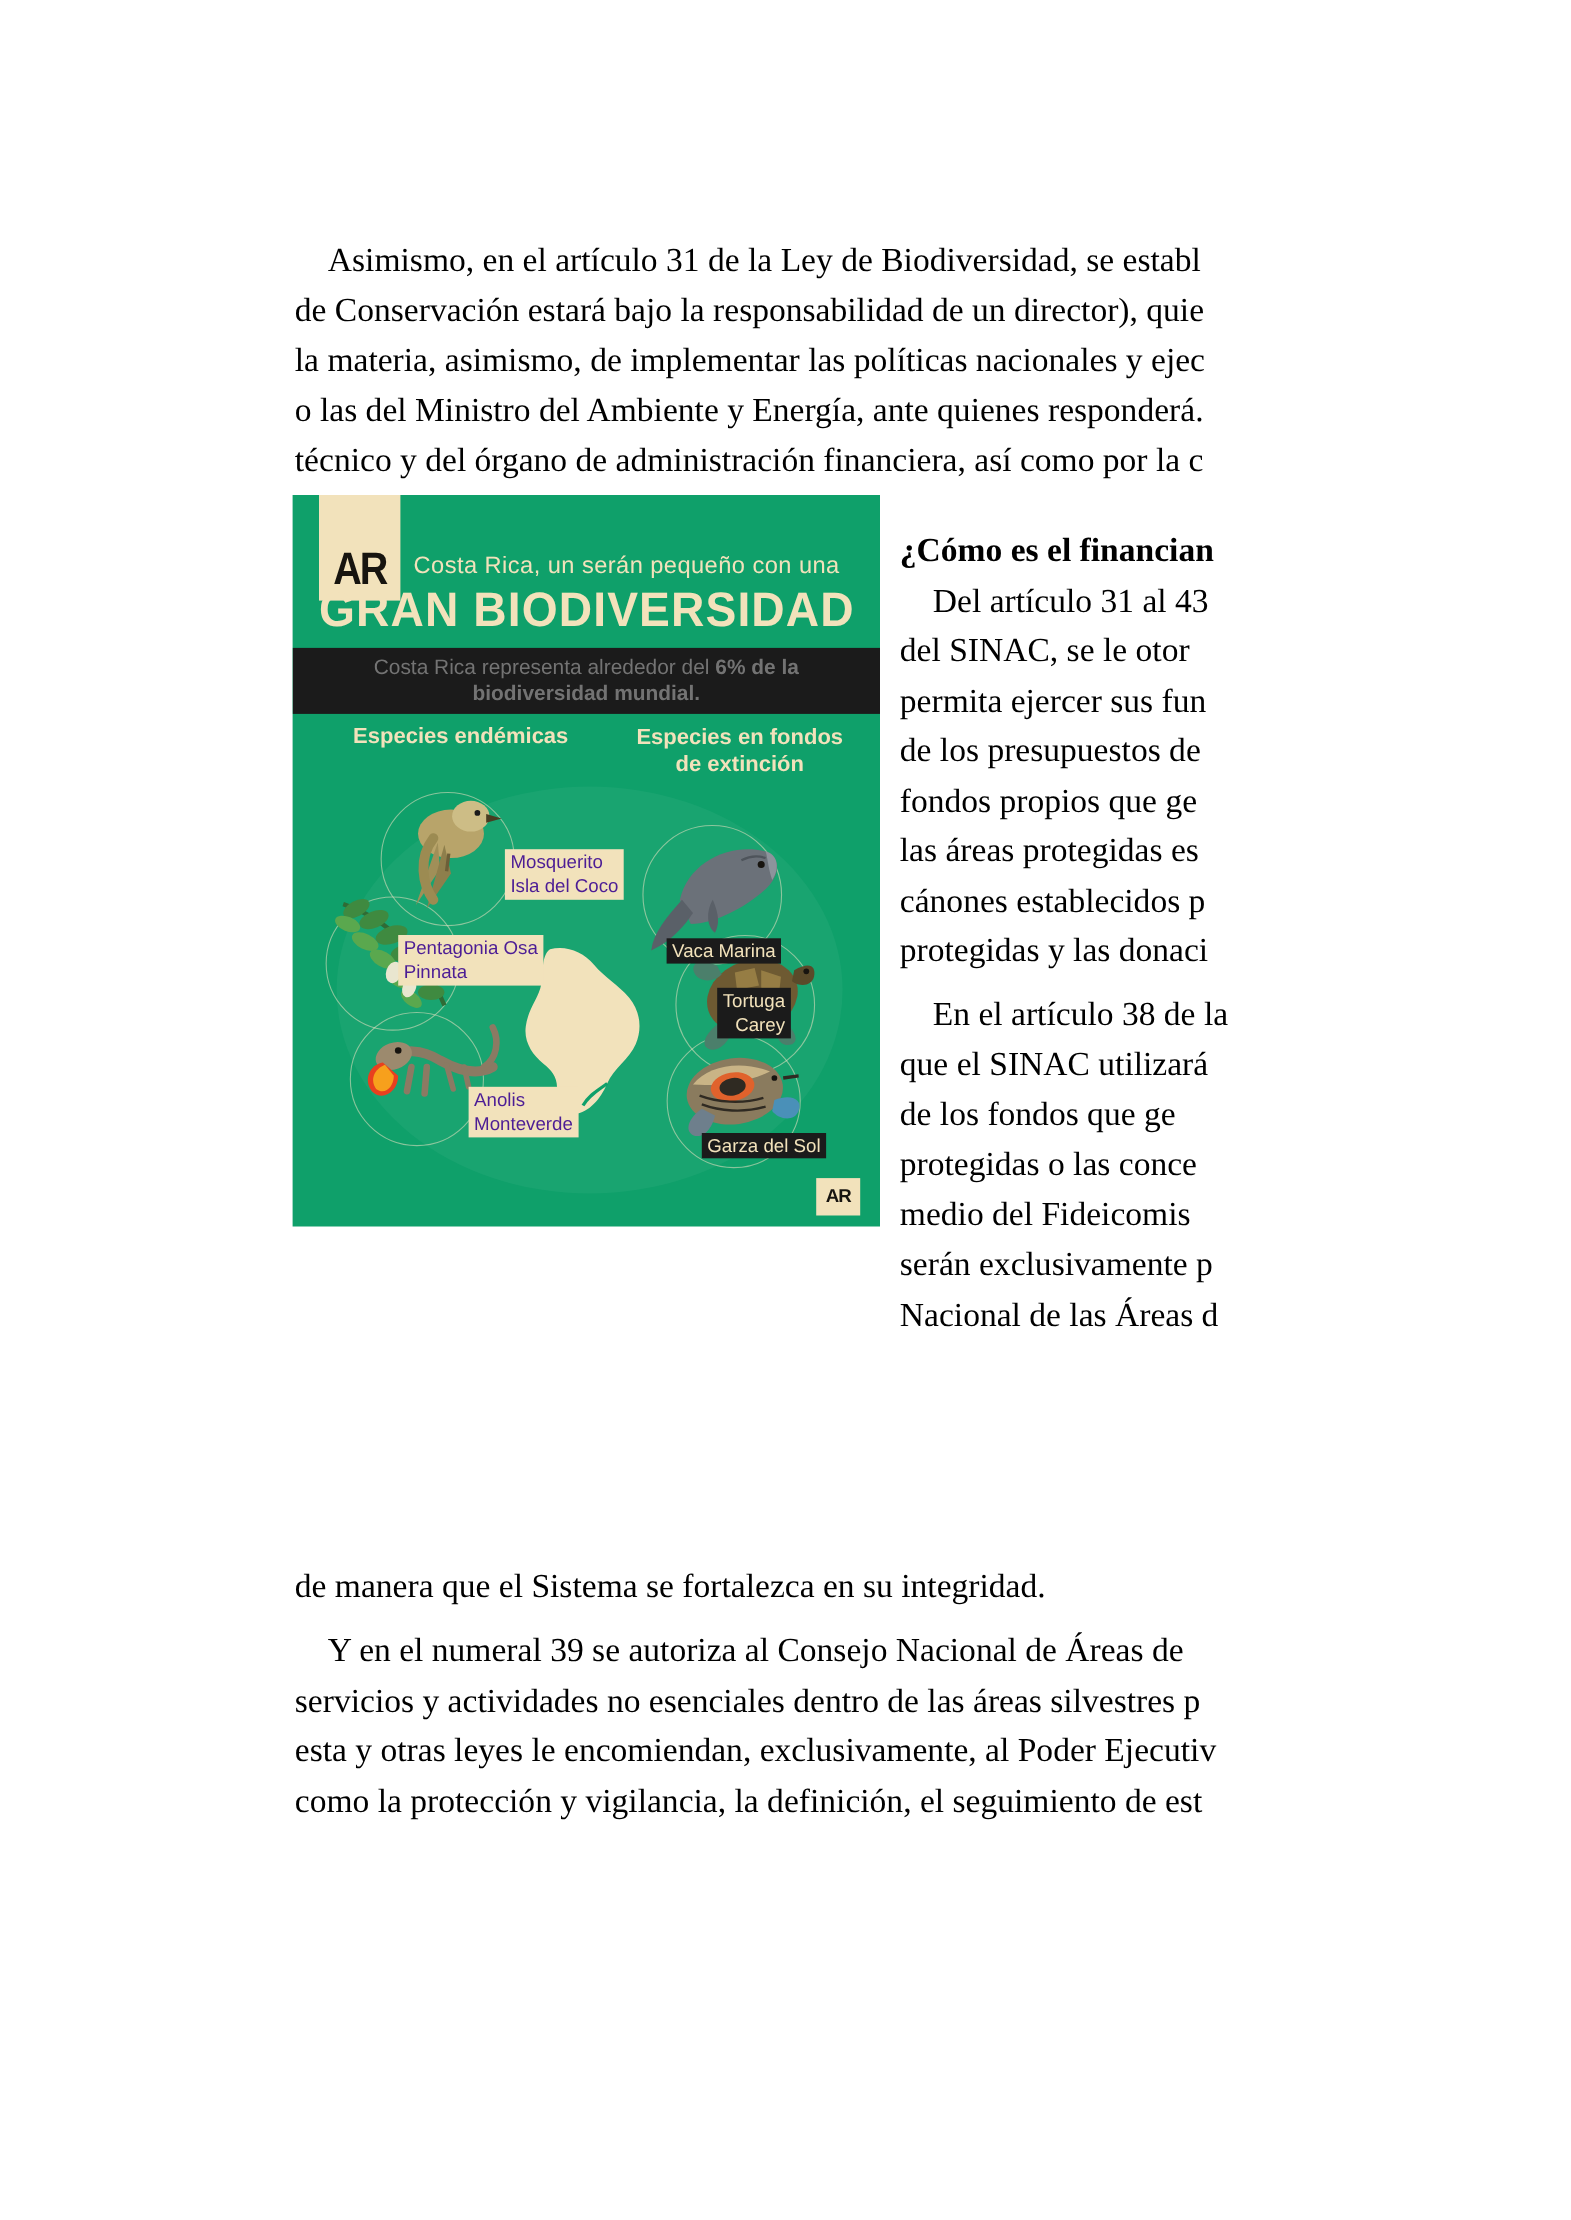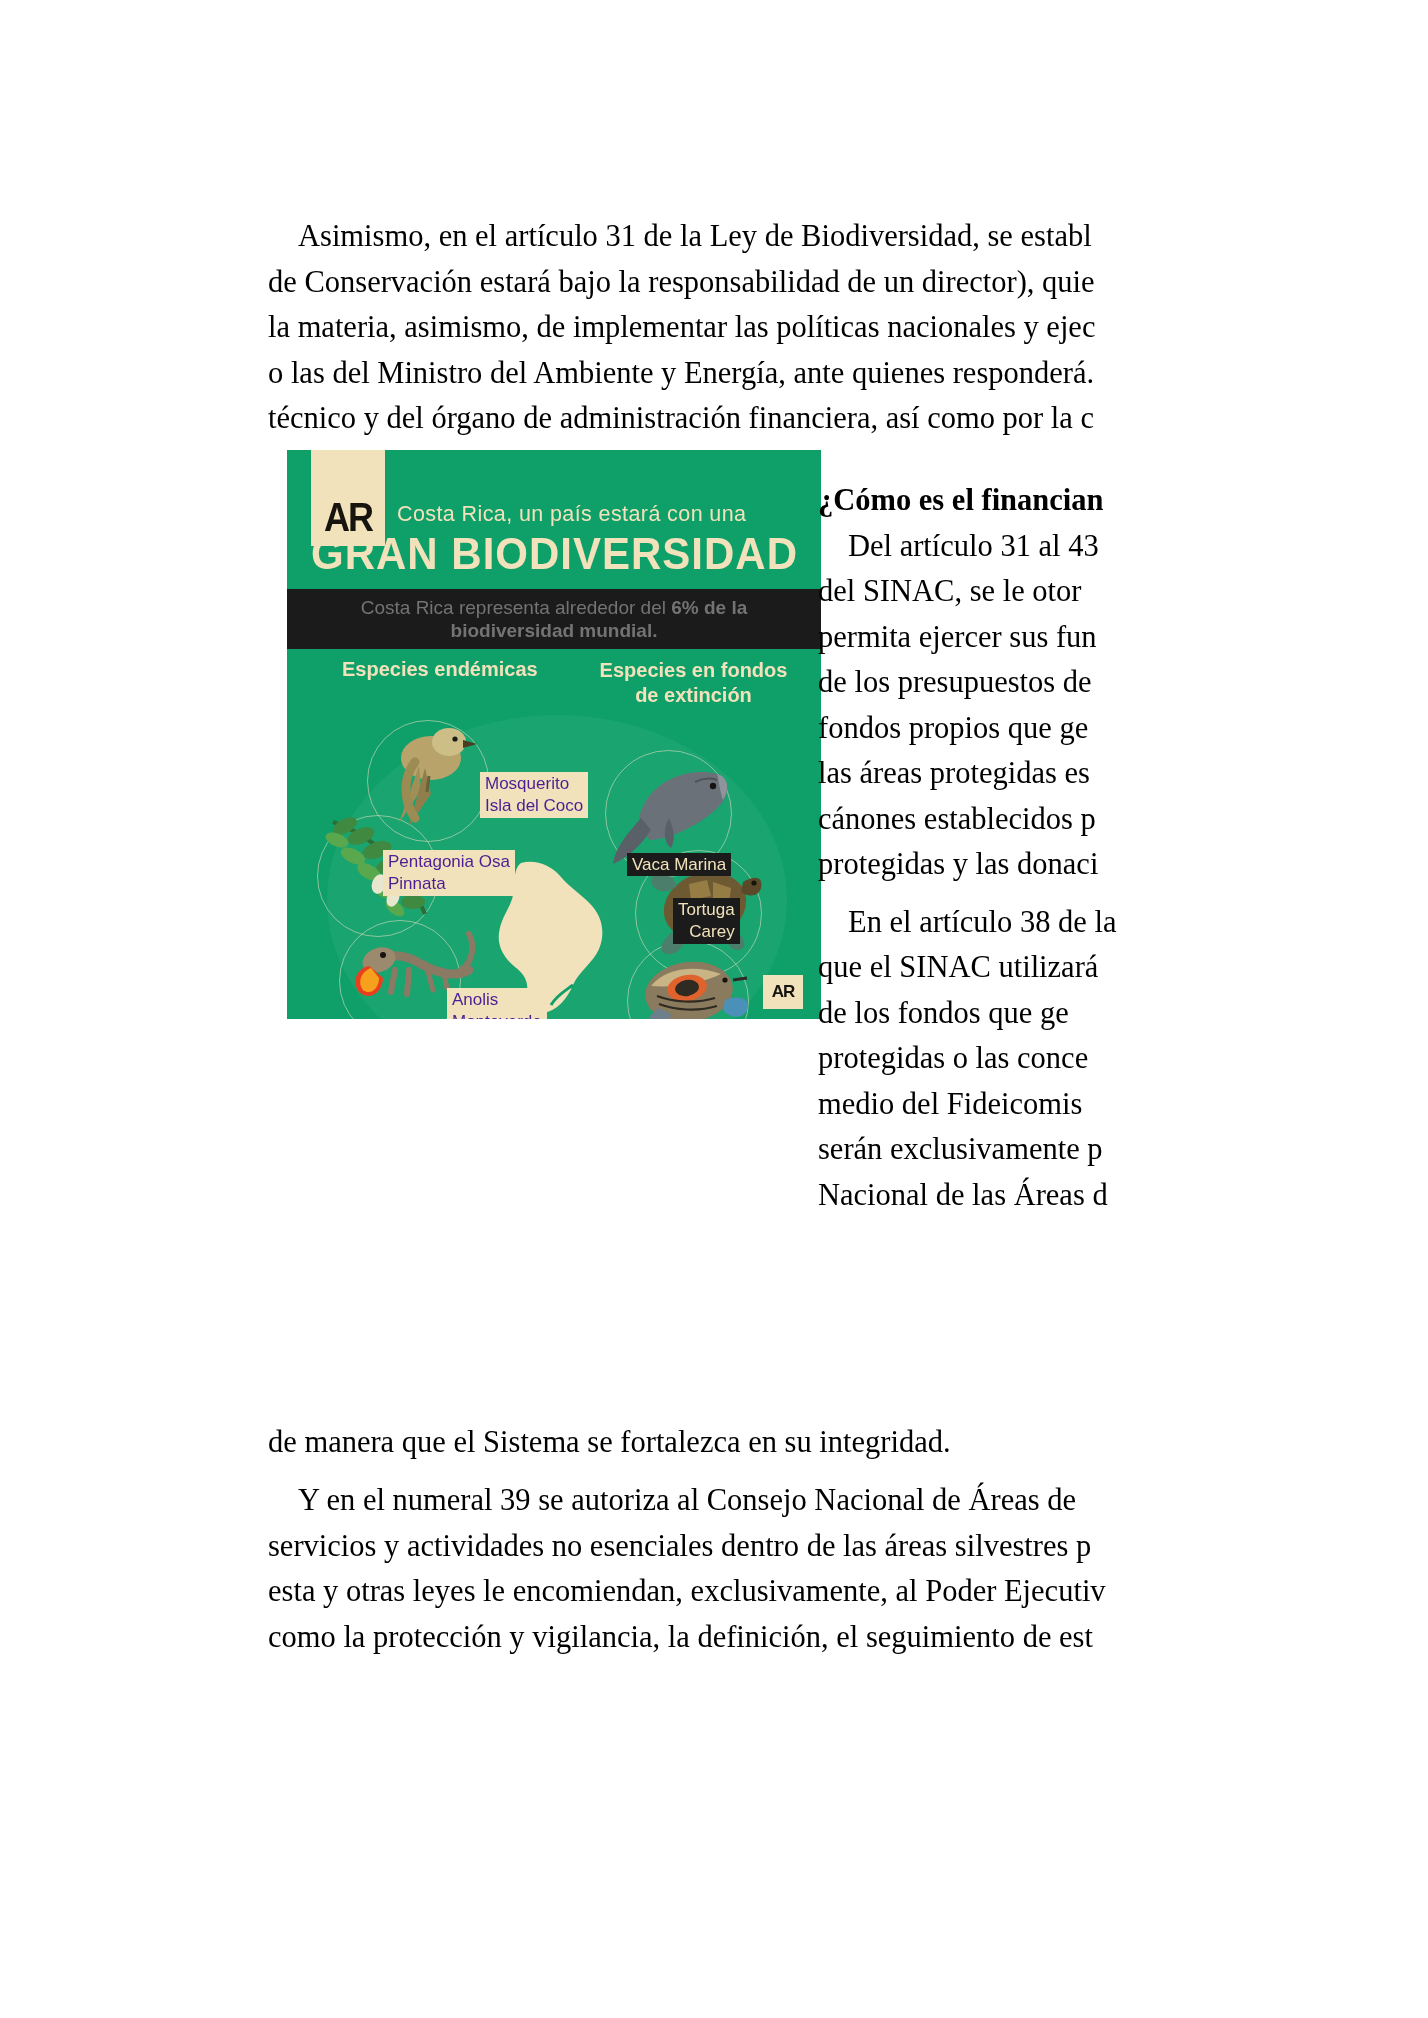--- a/index.html
+++ b/index.html
@@ -42,24 +42,24 @@
     font-size:30.5px;
     line-height:45.5px;
     white-space:nowrap;
   }
   .right-col .line{ line-height:45.5px; }
   .rc-gap{height:12px;}
 
   
   .info{
     position:absolute;
-    left:287px;
+    left:266px;
     top:450px;
     width:534px;
-    height:569px;
+    height:665px;
     background:#0fa06a;
     overflow:hidden;
     font-family:"Liberation Sans",sans-serif;
   }
   .info-head{
     position:relative;
     height:107px;
   }
   .ar-logo{
     position:absolute;
@@ -189,21 +189,21 @@
     <div class="line">o las del Ministro del Ambiente y Energía, ante quienes responderá.</div>
     <div class="line">técnico y del órgano de administración financiera, así como por la c</div>
   </div>
 
   <div class="info">
 
     <div class="info-head">
       <div class="ar-logo">
         <span>AR</span>
       </div>
-      <div class="tagline">Costa Rica, un país estará con una</div>
+      <div class="tagline">Costa Rica, un serán pequeño con una</div>
       <div class="bigtitle">GRAN BIODIVERSIDAD</div>
     </div>
 
     <div class="black-band">
       <div class="bl1"><span>Costa Rica representa alrededor del </span><b>6% de la</b></div>
       <div class="bl2">biodiversidad mundial.</div>
     </div>
 
     <div class="sec-heads">
       <div class="sh-left">Especies endémicas</div>

